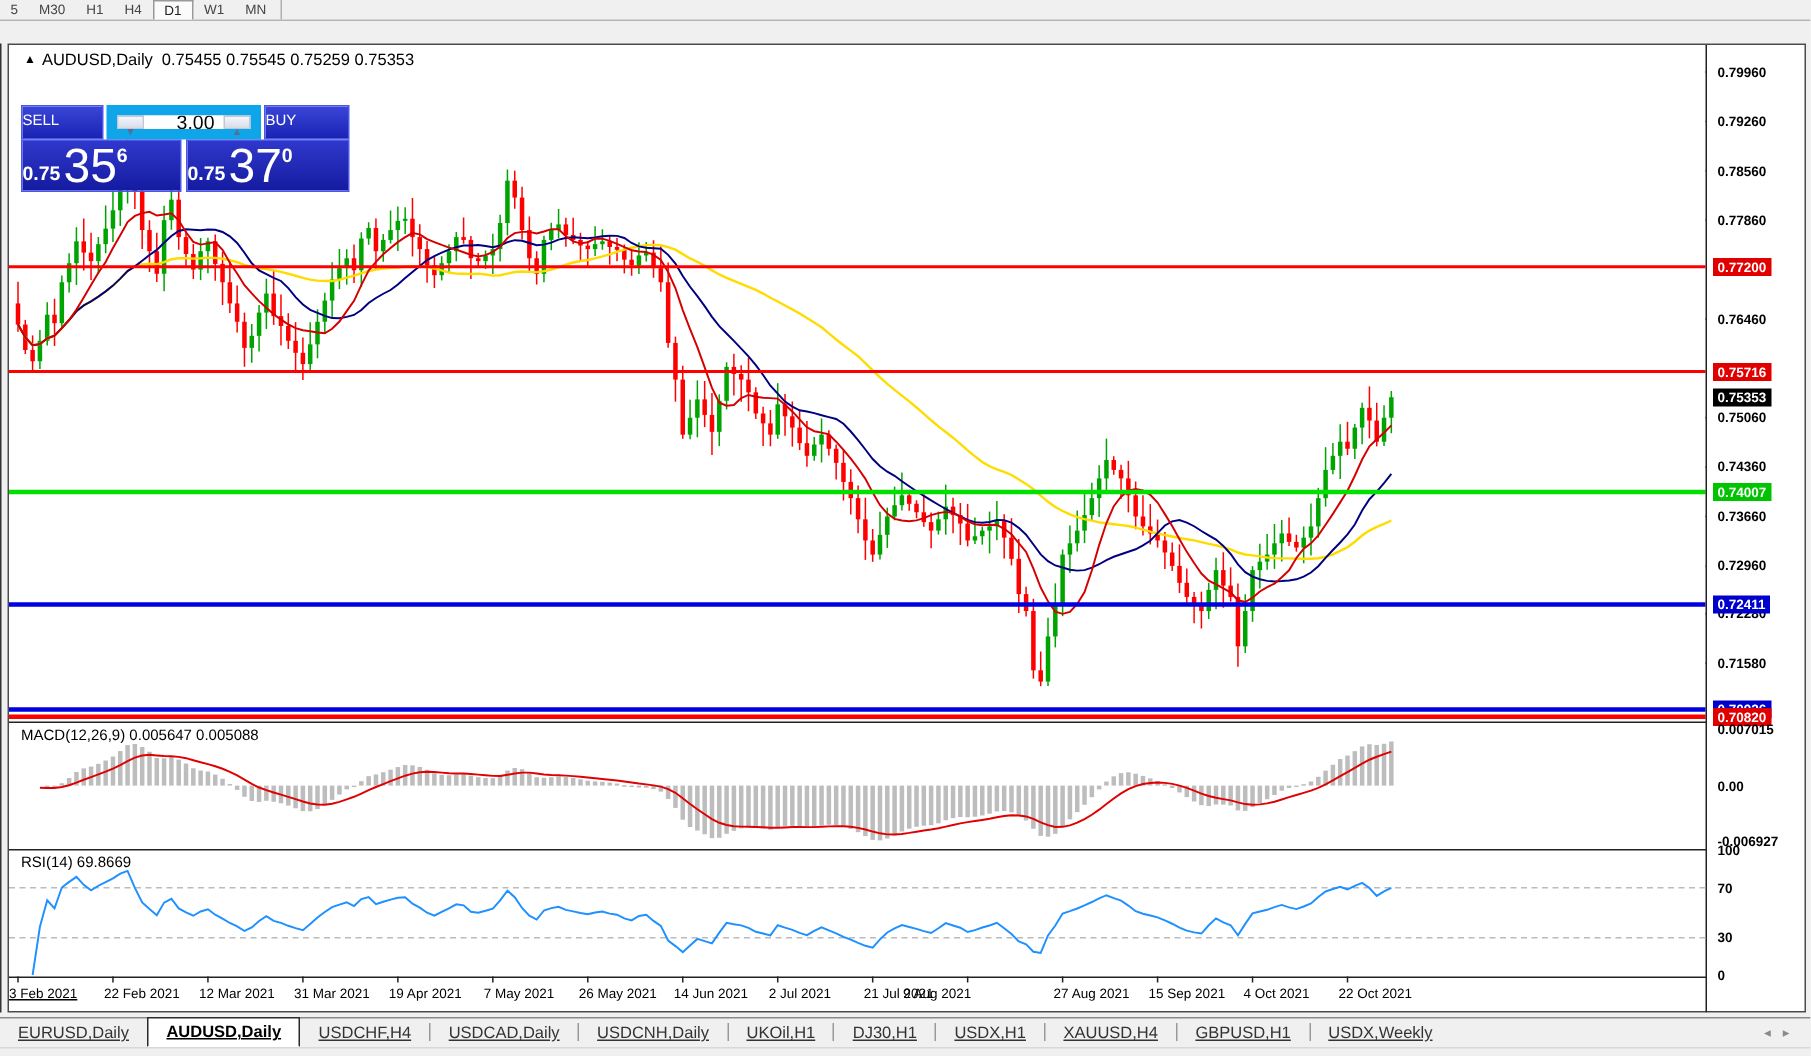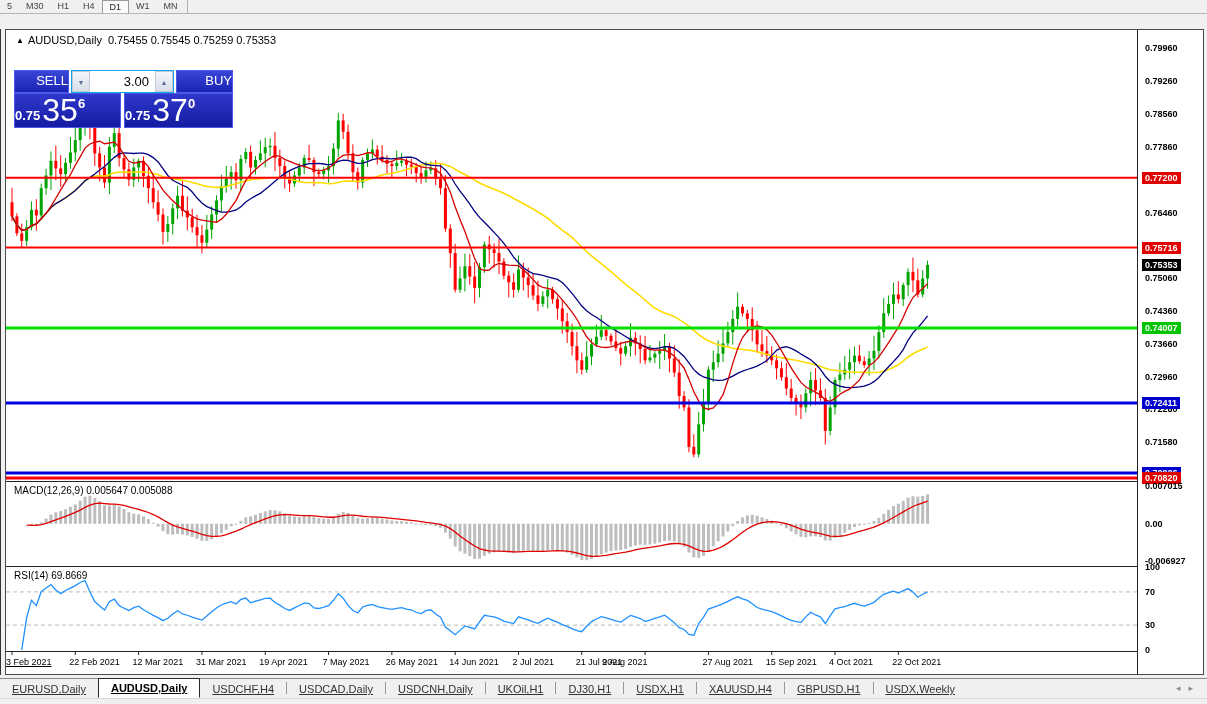--- a/index.html
+++ b/index.html
@@ -31,25 +31,25 @@
   
   .axis-col { position:absolute; left:1132px; top:0; width:64px; height:645px; font-size:9px; }
   .axis-tick-label { position:absolute; left:7px; color:#000; font-weight:bold;
     font-size:9px; white-space:nowrap; }
   .axis-badge { position:absolute; left:4px; color:#fff; font-weight:bold; font-size:9px;
     padding:1px 3px 1px 3px; white-space:nowrap; border-radius:0; }
 
   
   .trade-panel { position:absolute; left:8px; top:40px; width:219px; height:58px; }
   .tp-row1 { display:flex; height:23px; }
-  .btn-blue { background:linear-gradient(#3a46d8,#1a23b4); color:#fff; font-size:13px;
-    text-align:right; border:1px solid #4a57e8; cursor:pointer; }
+  .btn-blue { background:linear-gradient(#3a46d8,#1a23b4); color:#fff; font-size:10px;
+    text-align:left; border:1px solid #4a57e8; cursor:pointer; }
   .sell-btn { width:55px; line-height:20px; }
   .buy-btn  { width:57px; line-height:20px; }
-  .vol-spinner { flex:1; display:flex; border:1px solid #0ea5e9; background:#fff; margin:0 2px; }
+  .vol-spinner { flex:1; display:flex; border:7px solid #0ea5e9; background:#fff; margin:0 2px; }
   .spin-btn { width:18px; background:linear-gradient(#f4f6fa,#d8dde8); color:#5a6a9a;
     font-size:7px; text-align:center; line-height:21px; cursor:pointer; border:1px solid #c0c8d8; }
   .vol-input { flex:1; border:none; outline:none; text-align:right; font-size:13px;
     padding-right:6px; font-family:"Liberation Sans",sans-serif; color:#000; width:50px; }
   .tp-row2 { display:flex; height:35px; margin-top:0px; }
   .price-box { background:linear-gradient(#3038cc,#141ba0); color:#fff; display:flex;
     align-items:flex-end; padding-bottom:2px; border:1px solid #4a57e8; }
   .price-box.sell { width:107px; margin-right:3px; }
   .price-box.buy  { width:109px; }
   .pb-prefix { font-size:13px; font-weight:bold; margin-right:2px; margin-bottom:2px; }

